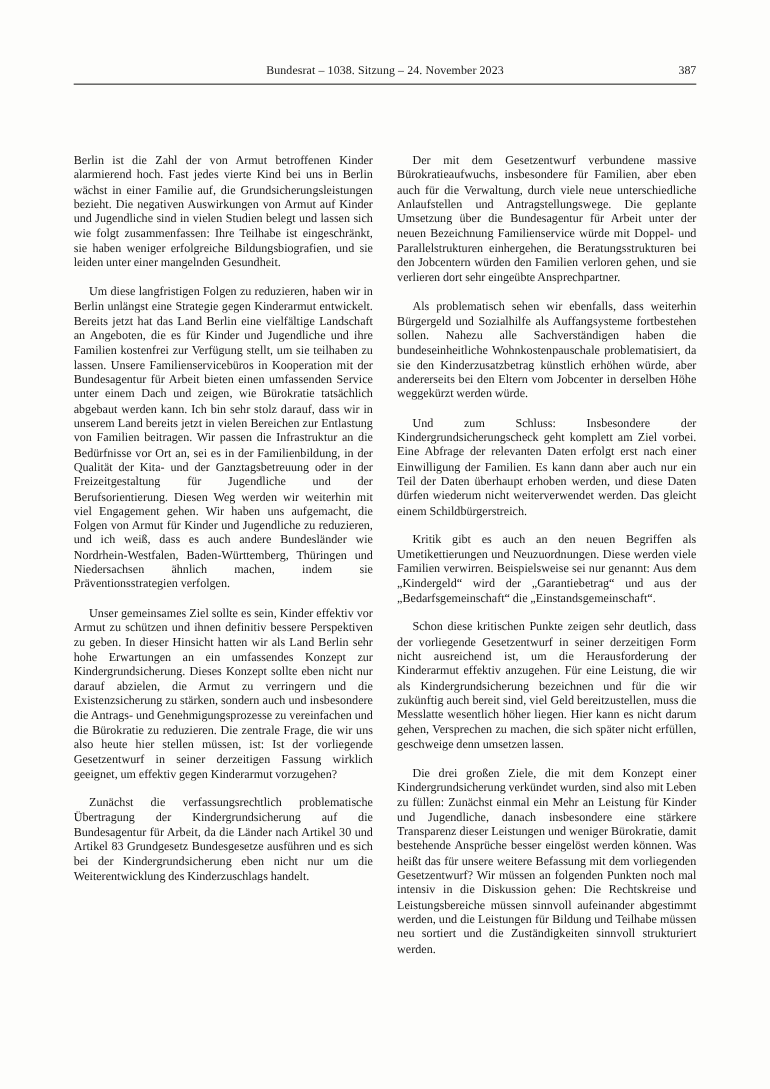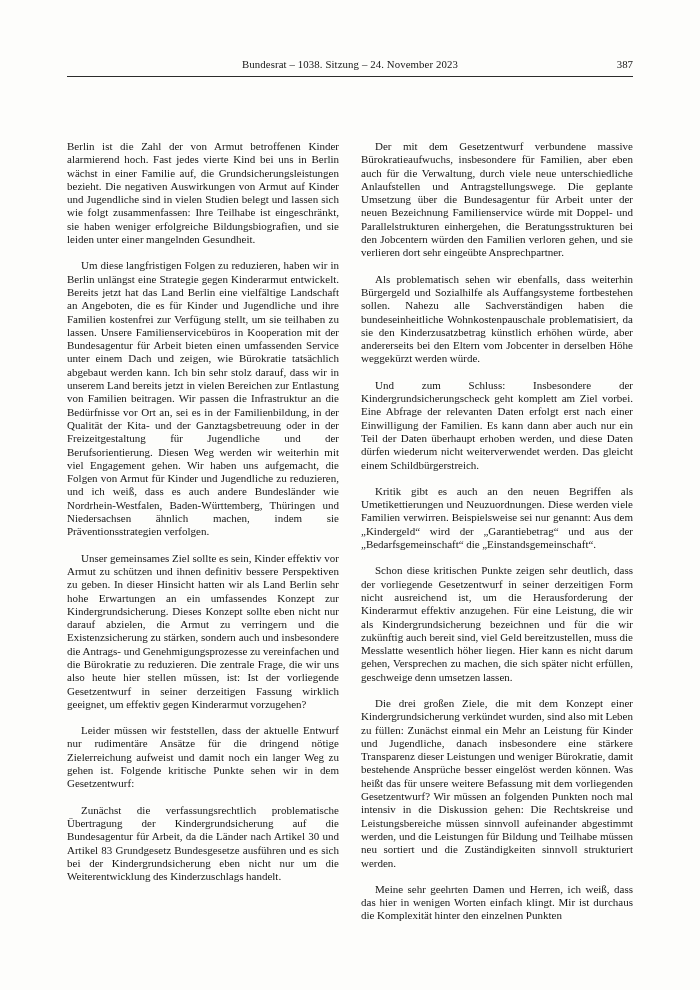--- a/index.html
+++ b/index.html
@@ -80,29 +80,27 @@
   </div>
 
   <div class="header-rule"></div>
 
   <div class="body">
 
     <div class="col">
       <p class="para flush">Berlin ist die Zahl der von Armut betroffenen Kinder alarmierend hoch. Fast jedes vierte Kind bei uns in Berlin wächst in einer Familie auf, die Grundsicherungsleistungen bezieht. Die negativen Auswirkungen von Armut auf Kinder und Jugendliche sind in vielen Studien belegt und lassen sich wie folgt zusammenfassen: Ihre Teilhabe ist eingeschränkt, sie haben weniger erfolgreiche Bildungsbiografien, und sie leiden unter einer mangelnden Gesundheit.</p>
       <p class="para">Um diese langfristigen Folgen zu reduzieren, haben wir in Berlin unlängst eine Strategie gegen Kinderarmut entwickelt. Bereits jetzt hat das Land Berlin eine vielfältige Landschaft an Angeboten, die es für Kinder und Jugendliche und ihre Familien kostenfrei zur Verfügung stellt, um sie teilhaben zu lassen. Unsere Familienservicebüros in Kooperation mit der Bundesagentur für Arbeit bieten einen umfassenden Service unter einem Dach und zeigen, wie Bürokratie tatsächlich abgebaut werden kann. Ich bin sehr stolz darauf, dass wir in unserem Land bereits jetzt in vielen Bereichen zur Entlastung von Familien beitragen. Wir passen die Infrastruktur an die Bedürfnisse vor Ort an, sei es in der Familienbildung, in der Qualität der Kita- und der Ganztagsbetreuung oder in der Freizeitgestaltung für Jugendliche und der Berufsorientierung. Diesen Weg werden wir weiterhin mit viel Engagement gehen. Wir haben uns aufgemacht, die Folgen von Armut für Kinder und Jugendliche zu reduzieren, und ich weiß, dass es auch andere Bundesländer wie Nordrhein-Westfalen, Baden-Württemberg, Thüringen und Niedersachsen ähnlich machen, indem sie Präventionsstrategien verfolgen.</p>
       <p class="para">Unser gemeinsames Ziel sollte es sein, Kinder effektiv vor Armut zu schützen und ihnen definitiv bessere Perspektiven zu geben. In dieser Hinsicht hatten wir als Land Berlin sehr hohe Erwartungen an ein umfassendes Konzept zur Kindergrundsicherung. Dieses Konzept sollte eben nicht nur darauf abzielen, die Armut zu verringern und die Existenzsicherung zu stärken, sondern auch und insbesondere die Antrags- und Genehmigungsprozesse zu vereinfachen und die Bürokratie zu reduzieren. Die zentrale Frage, die wir uns also heute hier stellen müssen, ist: Ist der vorliegende Gesetzentwurf in seiner derzeitigen Fassung wirklich geeignet, um effektiv gegen Kinderarmut vorzugehen?</p>
-      <p class="para">Leider müssen wir feststellen, dass der aktuelle Entwurf nur rudimentäre Ansätze für die dringend nötige Zielerreichung aufweist und damit noch ein langer Weg zu gehen ist. Folgende kritische Punkte sehen wir in dem Gesetzentwurf:</p>
       <p class="para">Zunächst die verfassungsrechtlich problematische Übertragung der Kindergrundsicherung auf die Bundesagentur für Arbeit, da die Länder nach Artikel 30 und Artikel 83 Grundgesetz Bundesgesetze ausführen und es sich bei der Kindergrundsicherung eben nicht nur um die Weiterentwicklung des Kinderzuschlags handelt.</p>
     </div>
 
     <div class="col">
       <p class="para">Der mit dem Gesetzentwurf verbundene massive Bürokratieaufwuchs, insbesondere für Familien, aber eben auch für die Verwaltung, durch viele neue unterschiedliche Anlaufstellen und Antragstellungswege. Die geplante Umsetzung über die Bundesagentur für Arbeit unter der neuen Bezeichnung Familienservice würde mit Doppel- und Parallelstrukturen einhergehen, die Beratungsstrukturen bei den Jobcentern würden den Familien verloren gehen, und sie verlieren dort sehr eingeübte Ansprechpartner.</p>
       <p class="para">Als problematisch sehen wir ebenfalls, dass weiterhin Bürgergeld und Sozialhilfe als Auffangsysteme fortbestehen sollen. Nahezu alle Sachverständigen haben die bundeseinheitliche Wohnkostenpauschale problematisiert, da sie den Kinderzusatzbetrag künstlich erhöhen würde, aber andererseits bei den Eltern vom Jobcenter in derselben Höhe weggekürzt werden würde.</p>
       <p class="para">Und zum Schluss: Insbesondere der Kindergrundsicherungscheck geht komplett am Ziel vorbei. Eine Abfrage der relevanten Daten erfolgt erst nach einer Einwilligung der Familien. Es kann dann aber auch nur ein Teil der Daten überhaupt erhoben werden, und diese Daten dürfen wiederum nicht weiterverwendet werden. Das gleicht einem Schildbürgerstreich.</p>
       <p class="para">Kritik gibt es auch an den neuen Begriffen als Umetikettierungen und Neuzuordnungen. Diese werden viele Familien verwirren. Beispielsweise sei nur genannt: Aus dem „Kindergeld“ wird der „Garantiebetrag“ und aus der „Bedarfsgemeinschaft“ die „Einstandsgemeinschaft“.</p>
       <p class="para">Schon diese kritischen Punkte zeigen sehr deutlich, dass der vorliegende Gesetzentwurf in seiner derzeitigen Form nicht ausreichend ist, um die Herausforderung der Kinderarmut effektiv anzugehen. Für eine Leistung, die wir als Kindergrundsicherung bezeichnen und für die wir zukünftig auch bereit sind, viel Geld bereitzustellen, muss die Messlatte wesentlich höher liegen. Hier kann es nicht darum gehen, Versprechen zu machen, die sich später nicht erfüllen, geschweige denn umsetzen lassen.</p>
       <p class="para">Die drei großen Ziele, die mit dem Konzept einer Kindergrundsicherung verkündet wurden, sind also mit Leben zu füllen: Zunächst einmal ein Mehr an Leistung für Kinder und Jugendliche, danach insbesondere eine stärkere Transparenz dieser Leistungen und weniger Bürokratie, damit bestehende Ansprüche besser eingelöst werden können. Was heißt das für unsere weitere Befassung mit dem vorliegenden Gesetzentwurf? Wir müssen an folgenden Punkten noch mal intensiv in die Diskussion gehen: Die Rechtskreise und Leistungsbereiche müssen sinnvoll aufeinander abgestimmt werden, und die Leistungen für Bildung und Teilhabe müssen neu sortiert und die Zuständigkeiten sinnvoll strukturiert werden.</p>
-      <p class="para">Meine sehr geehrten Damen und Herren, ich weiß, dass das hier in wenigen Worten einfach klingt. Mir ist durchaus die Komplexität hinter den einzelnen Punkten</p>
     </div>
 
   </div>
 
 </div>
 
 </body></html>

